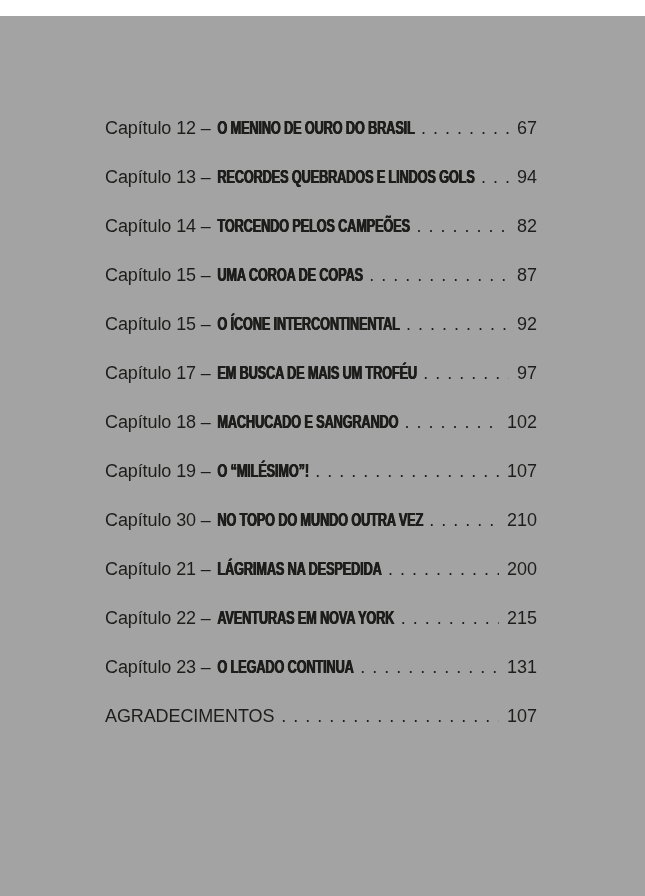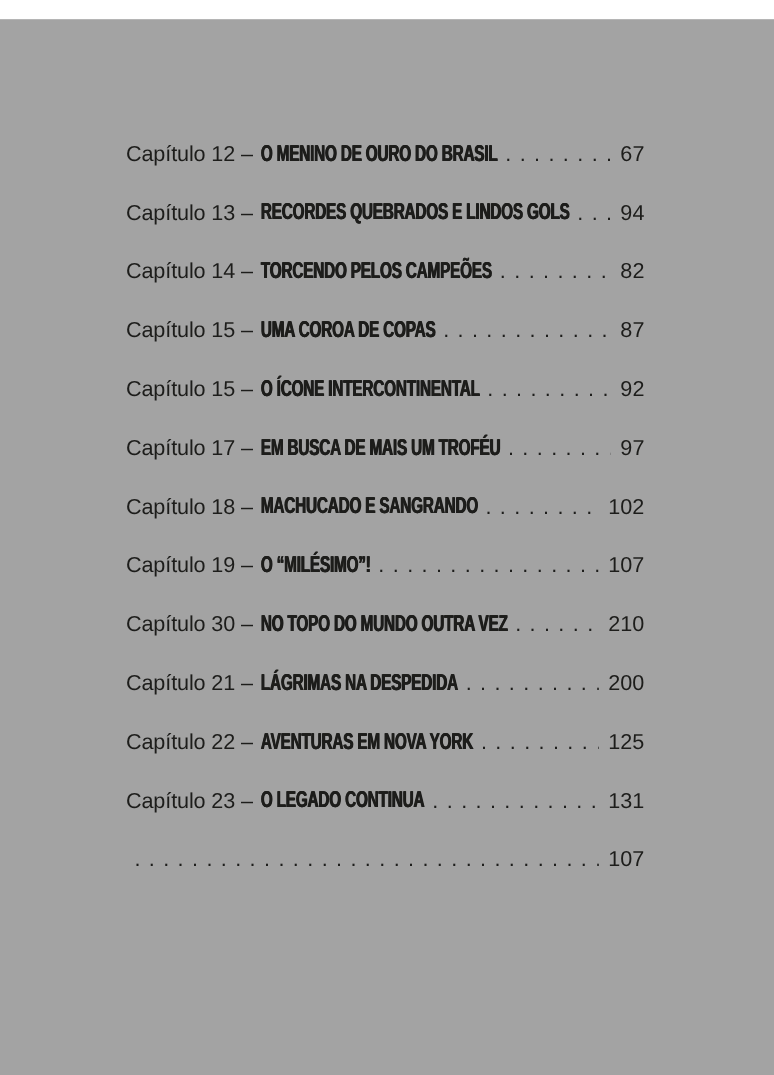--- a/index.html
+++ b/index.html
@@ -131,29 +131,30 @@
       <span class="prefix">Capítulo 21 –</span>
       <span class="t-display" style="width: 164.25px;">LÁGRIMAS NA DESPEDIDA</span>
       <span class="leader">. . . . . . . . . . . . . . . . . . . . . . . . . . . . . . . . . . . . . . . .</span>
       <span class="pagenum">200</span>
     </div>
 
     <div class="toc-row">
       <span class="prefix">Capítulo 22 –</span>
       <span class="t-display" style="width: 177px;">AVENTURAS EM NOVA YORK</span>
       <span class="leader">. . . . . . . . . . . . . . . . . . . . . . . . . . . . . . . . . . . . . . . .</span>
-      <span class="pagenum">125</span>
+      <span class="pagenum">215</span>
     </div>
 
     <div class="toc-row">
       <span class="prefix">Capítulo 23 –</span>
       <span class="t-display" style="width: 136.5px;">O LEGADO CONTINUA</span>
       <span class="leader">. . . . . . . . . . . . . . . . . . . . . . . . . . . . . . . . . . . . . . . .</span>
       <span class="pagenum">131</span>
     </div>
 
     <div class="toc-row">
+      <span class="t-plain">AGRADECIMENTOS</span>
       <span class="leader">. . . . . . . . . . . . . . . . . . . . . . . . . . . . . . . . . . . . . . . .</span>
       <span class="pagenum">107</span>
     </div>
 
   </div>
 </div>
 
 </body></html>

